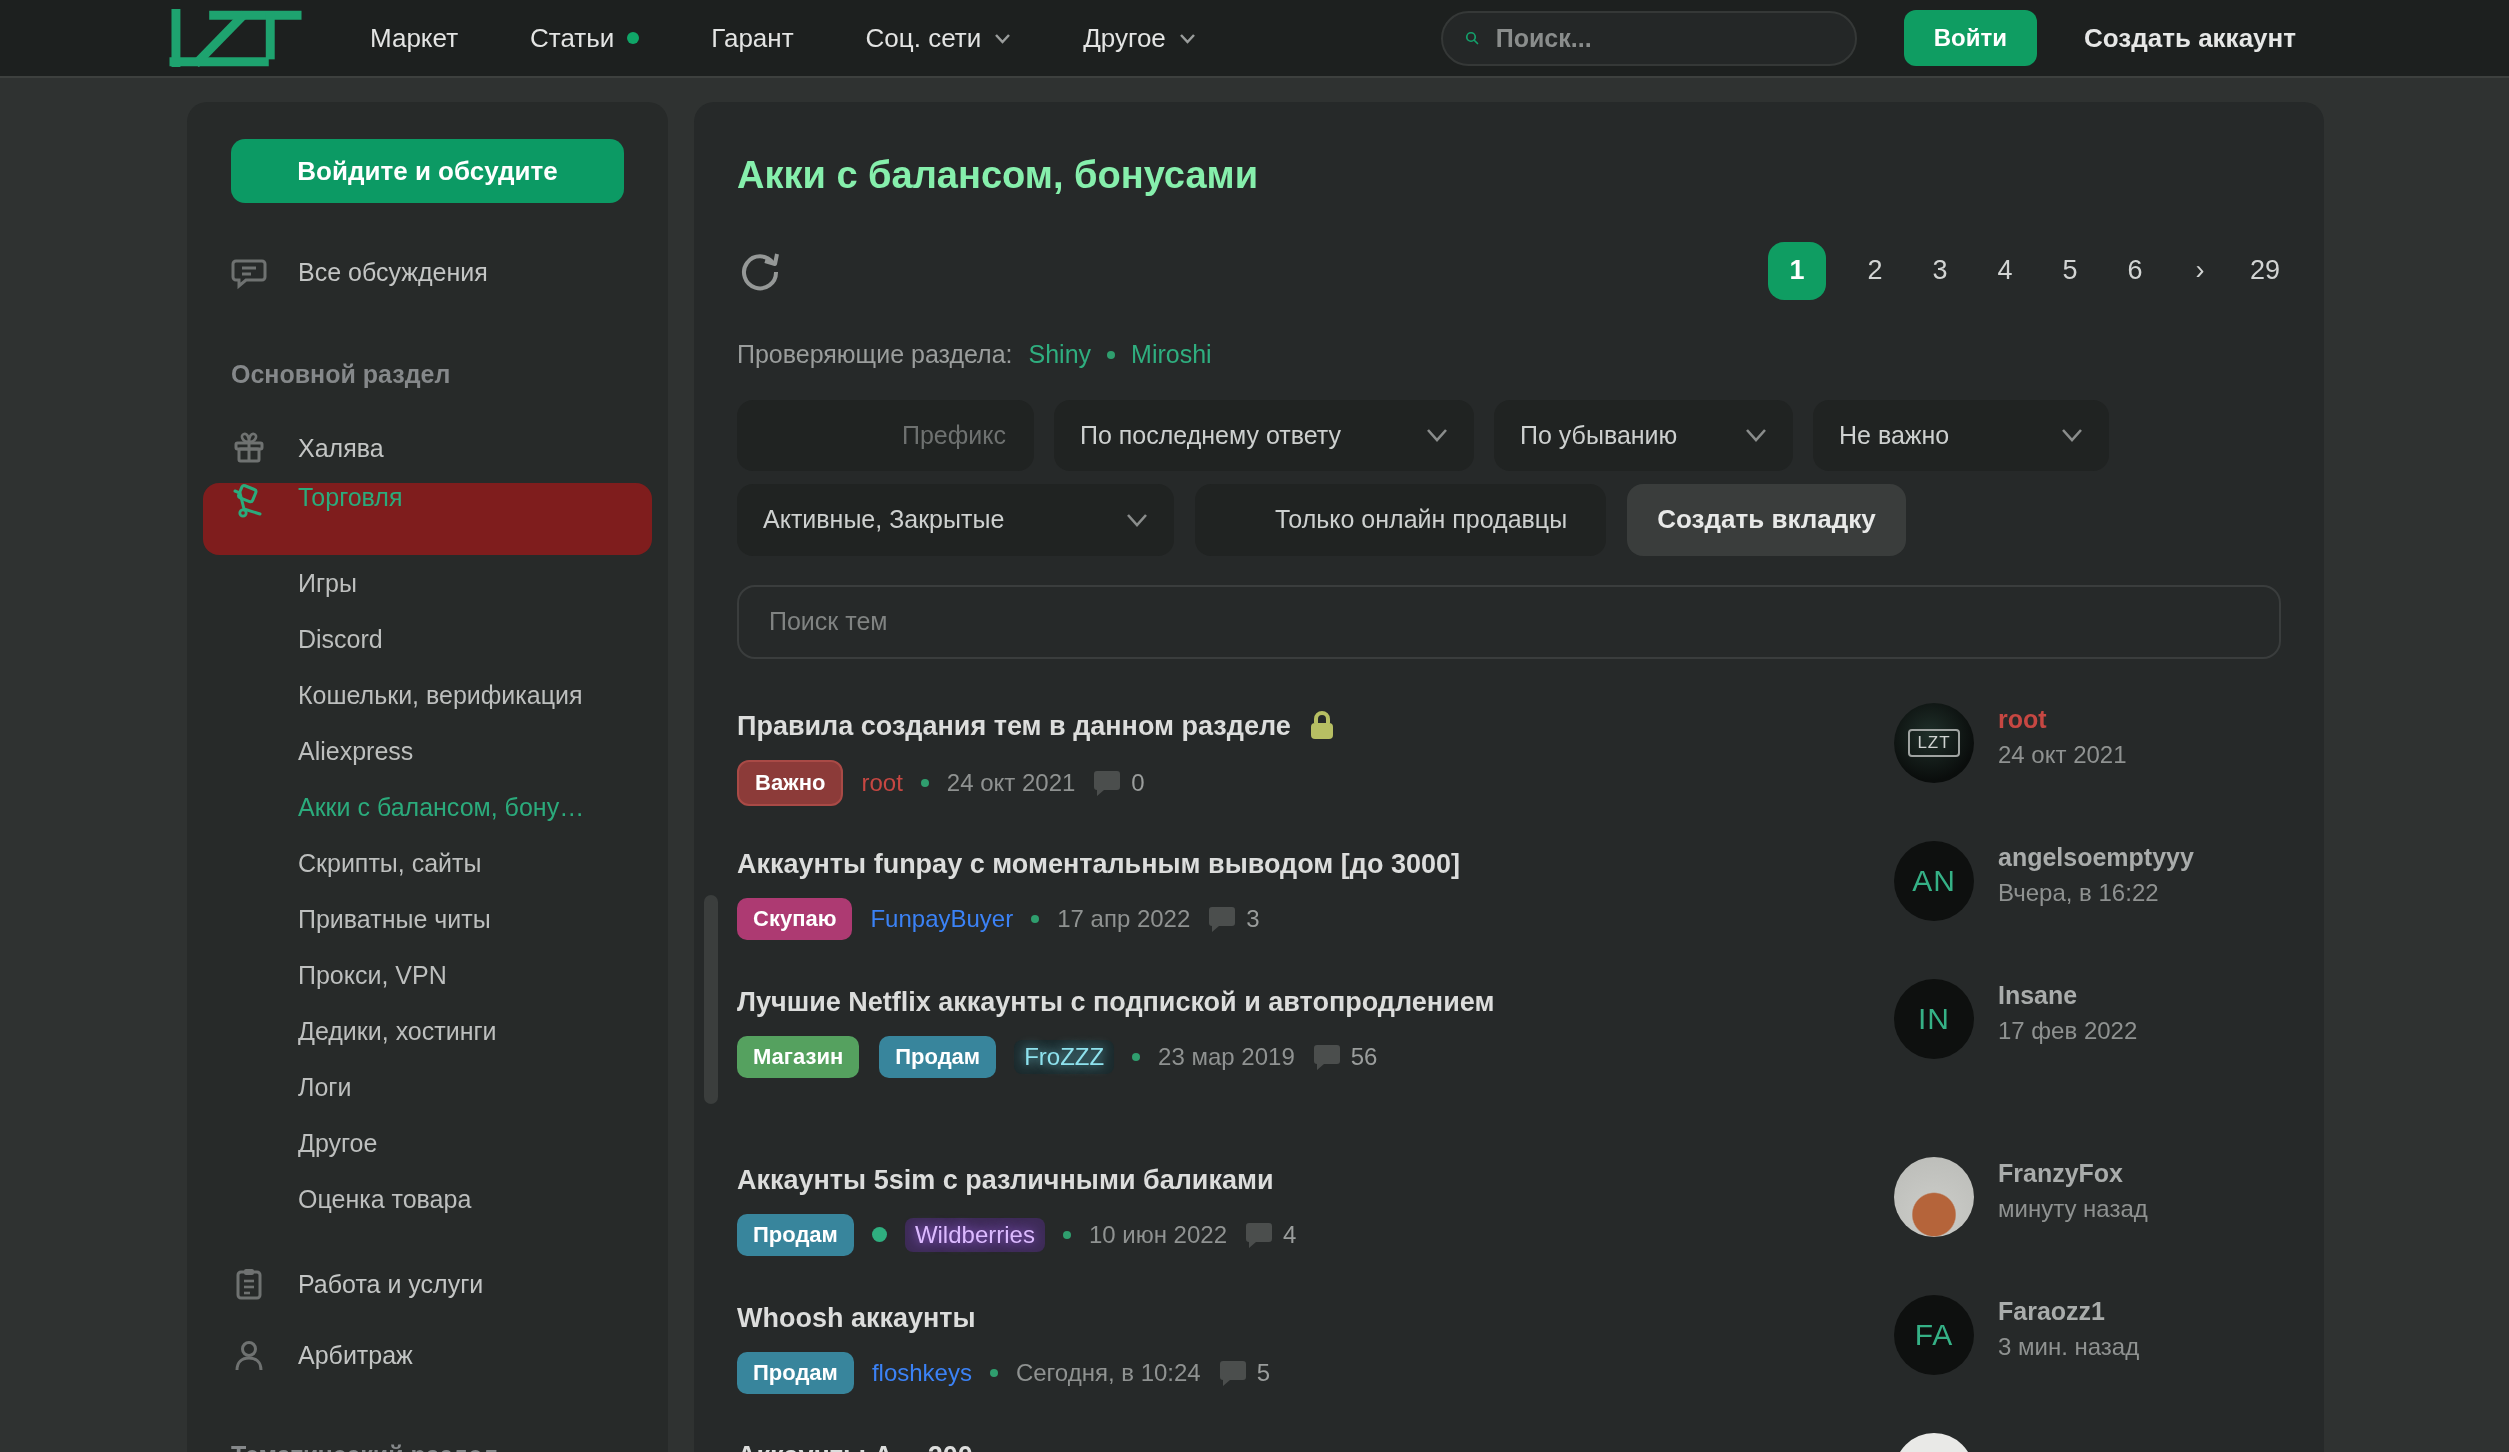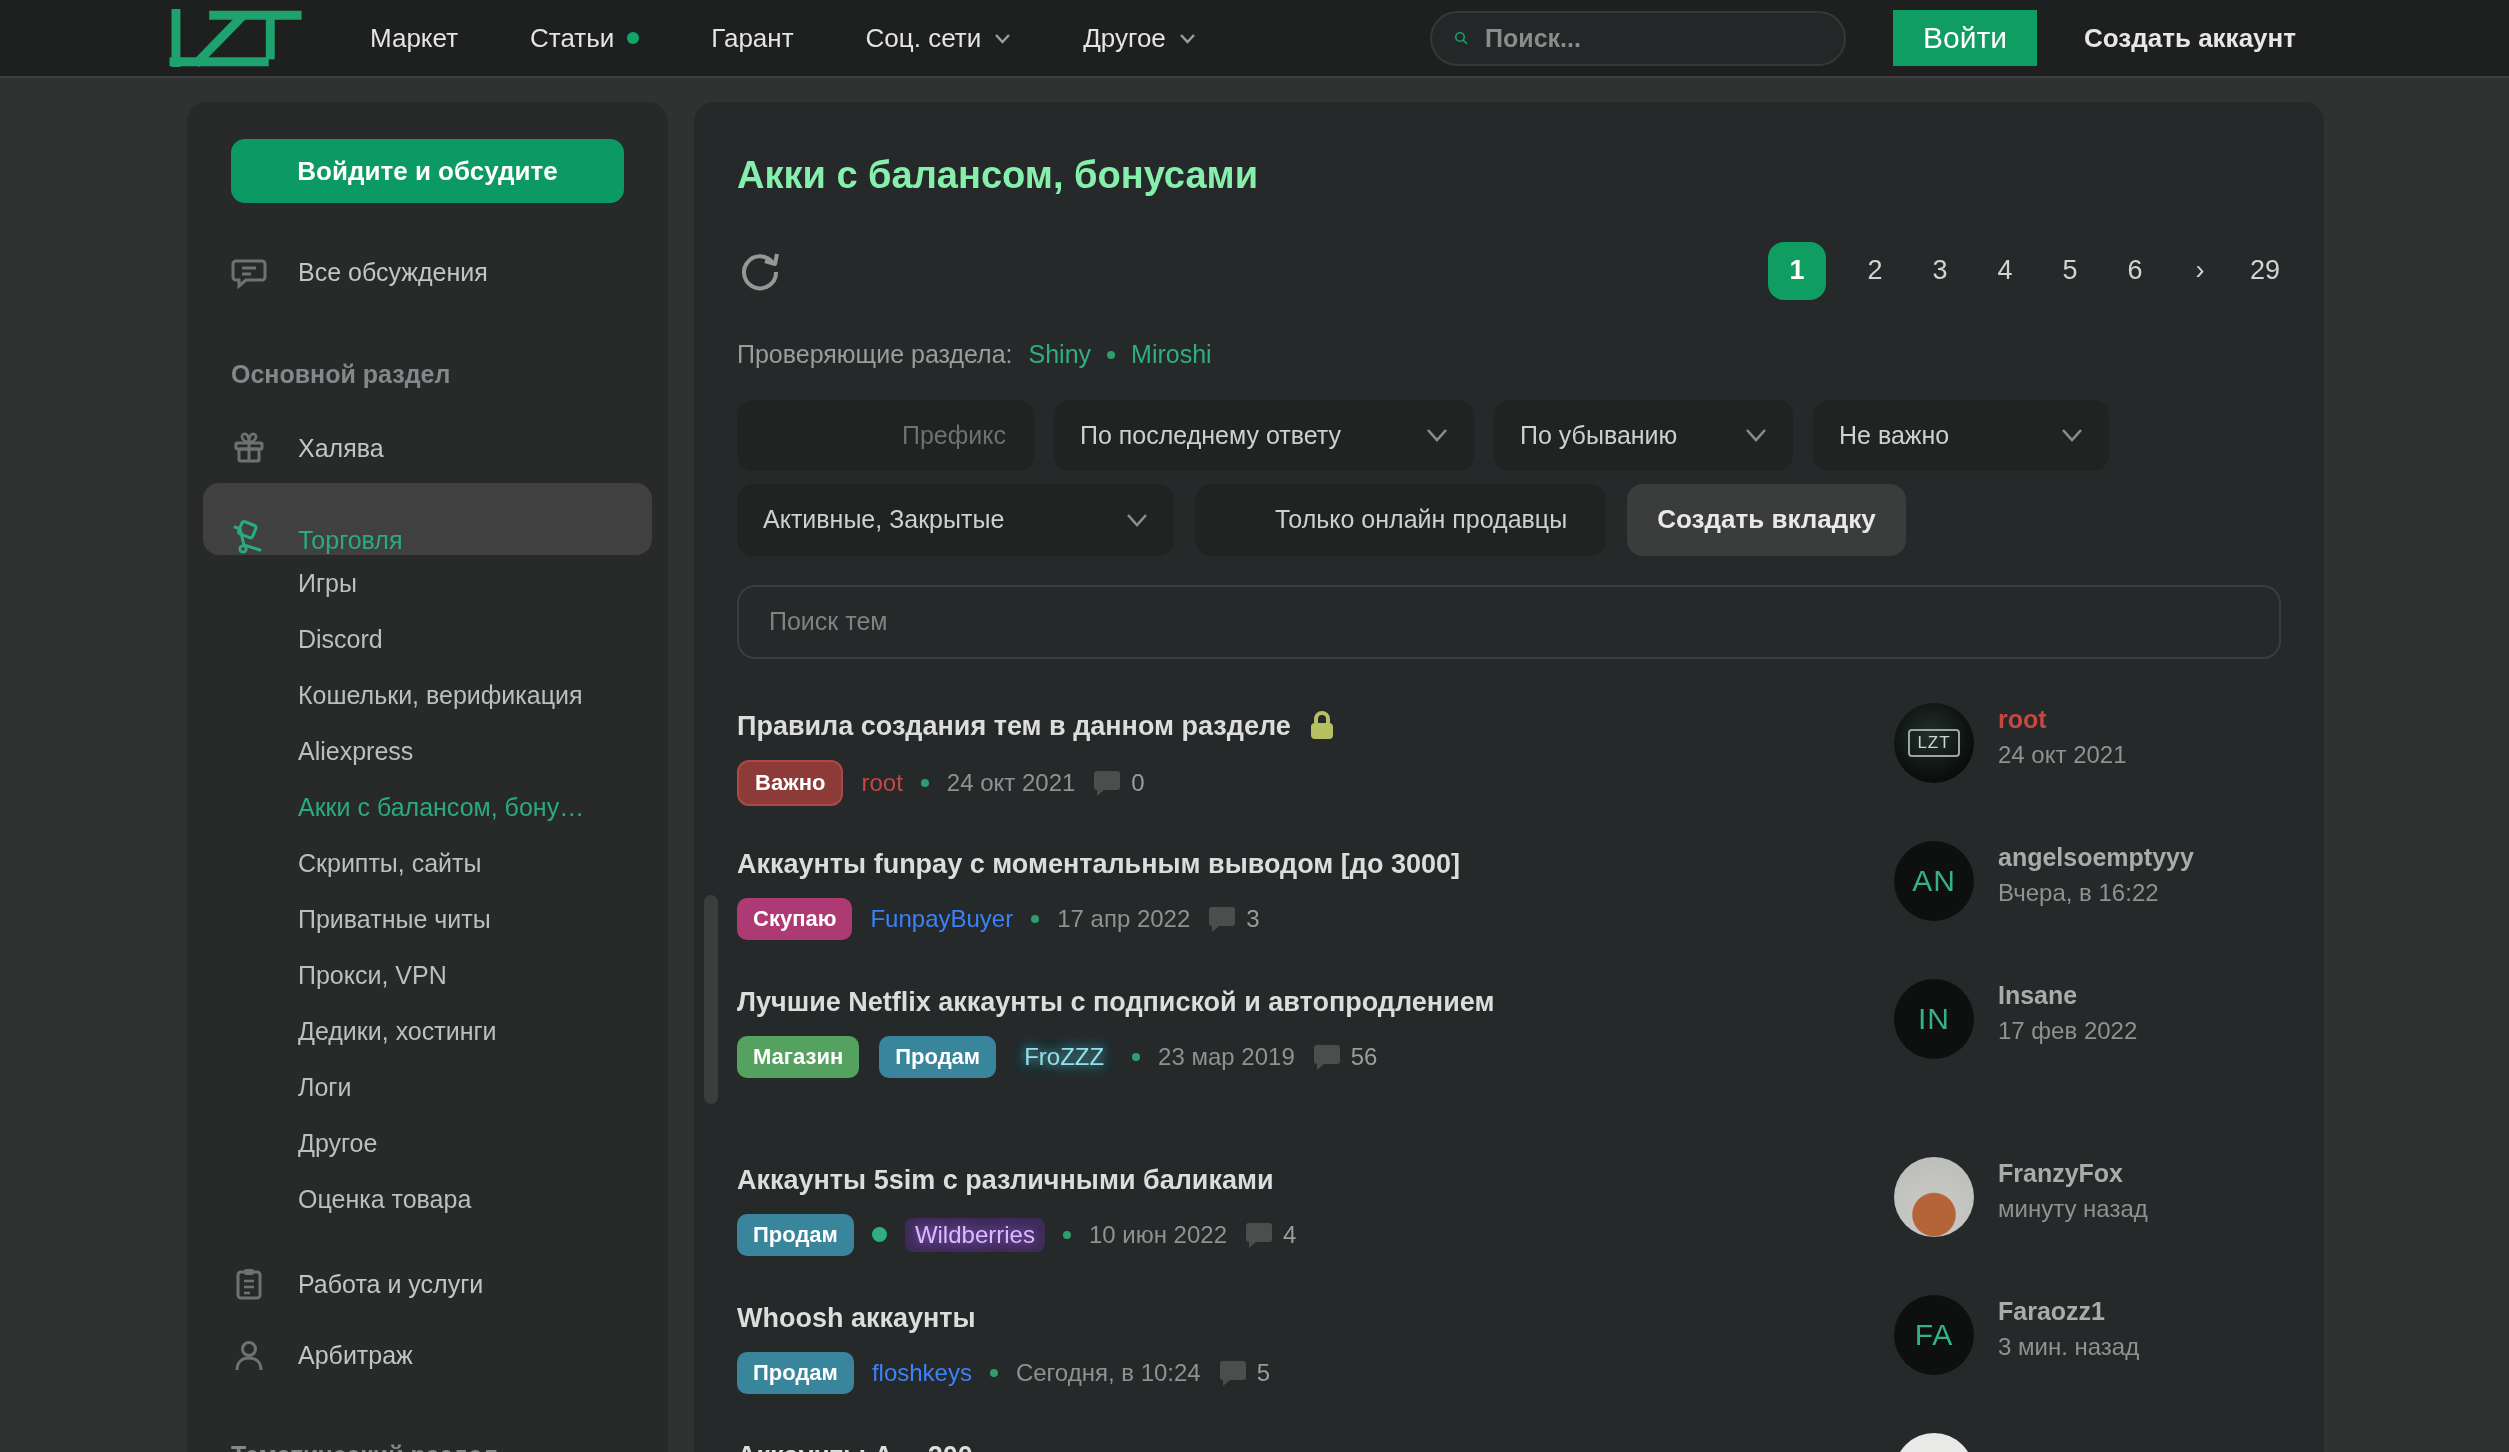--- a/index.html
+++ b/index.html
@@ -12,36 +12,36 @@
   .logo{width:136px;height:58px;flex:0 0 auto;}
   .nav-menu{display:flex;align-items:center;gap:72px;margin-left:66px;}
   .nav-item{display:flex;align-items:center;gap:13px;color:#e3e4e3;font-size:26px;font-weight:500;cursor:pointer;}
   .nav-dot{width:12px;height:12px;border-radius:50%;background:#10a668;}
   .chev{width:17px;height:11px;}
   .nav-right{margin-left:auto;display:flex;align-items:center;gap:47px;}
   .nav-search{width:416px;height:55px;border-radius:28px;background:#242727;border:2px solid #353837;
               display:flex;align-items:center;padding:0 22px;box-sizing:border-box;gap:15px;}
   .nav-search input{flex:1;background:transparent;border:none;outline:none;color:#5eead4;font-size:25px;font-family:inherit;font-weight:bold;}
   .nav-search input::placeholder{color:#8a8d8c;}
-  .btn-login{height:56px;padding:0 30px;border-radius:0;background:#0f9d62;color:#fff;
-             font-size:30px;font-weight:400;display:flex;align-items:center;cursor:pointer;}
+  .btn-login{height:56px;padding:0 30px;border-radius:12px;background:#0f9d62;color:#fff;
+             font-size:24px;font-weight:700;display:flex;align-items:center;cursor:pointer;}
   .nav-register{color:#e6e7e6;font-size:26px;font-weight:600;cursor:pointer;}
   
   .sidebar{position:absolute;left:187px;top:102px;width:481px;height:1350px;background:#272a29;
            border-radius:20px 20px 0 0;box-sizing:border-box;padding:37px 44px 0 44px;overflow:hidden;}
   .cta{height:64px;border-radius:14px;background:#0c9a64;color:#fff;font-size:26px;font-weight:600;
        display:flex;align-items:center;justify-content:center;cursor:pointer;}
   .side-item{display:flex;align-items:center;gap:31px;height:64px;color:#c3c5c4;font-size:25px;cursor:pointer;}
   .side-item .sicon{width:36px;height:36px;flex:0 0 auto;}
   .mt-all{margin-top:37px;}
   .side-header{margin-top:50px;height:40px;display:flex;align-items:center;
                color:#85888a;font-size:25px;font-weight:700;}
   .side-header.sub2{margin-top:48px;}
-  .active-row{margin:3px -28px 0 -28px;padding-left:28px;height:72px;border-radius:16px;background:#404040;
-              display:flex;align-items:flex-end;gap:31px;color:#2bab7c;font-size:25px;font-weight:500;cursor:pointer;}
+  .active-row{margin:3px -28px 0 -28px;padding-left:28px;height:72px;border-radius:16px;background:#7f1d1d;
+              display:flex;align-items:flex-start;gap:31px;color:#2bab7c;font-size:25px;font-weight:500;cursor:pointer;}
   .active-row .sicon{width:36px;height:36px;}
   .sub-list{margin:0;padding:0;list-style:none;}
   .sub-item{height:56px;display:flex;align-items:center;padding-left:67px;color:#bdbfbe;font-size:25px;cursor:pointer;}
   .sub-item.green{color:#2bab7c;}
   .mt-work{margin-top:25px;}
   .mt-arb{margin-top:7px;}
   
   .main{position:absolute;left:694px;top:102px;width:1630px;height:1350px;background:#262929;
         border-radius:20px 20px 0 0;box-sizing:border-box;padding:0 43px;overflow:hidden;}
   .scroll-thumb{position:absolute;left:10px;top:793px;width:14px;height:209px;border-radius:7px;background:#3b3e3d;cursor:pointer;}

